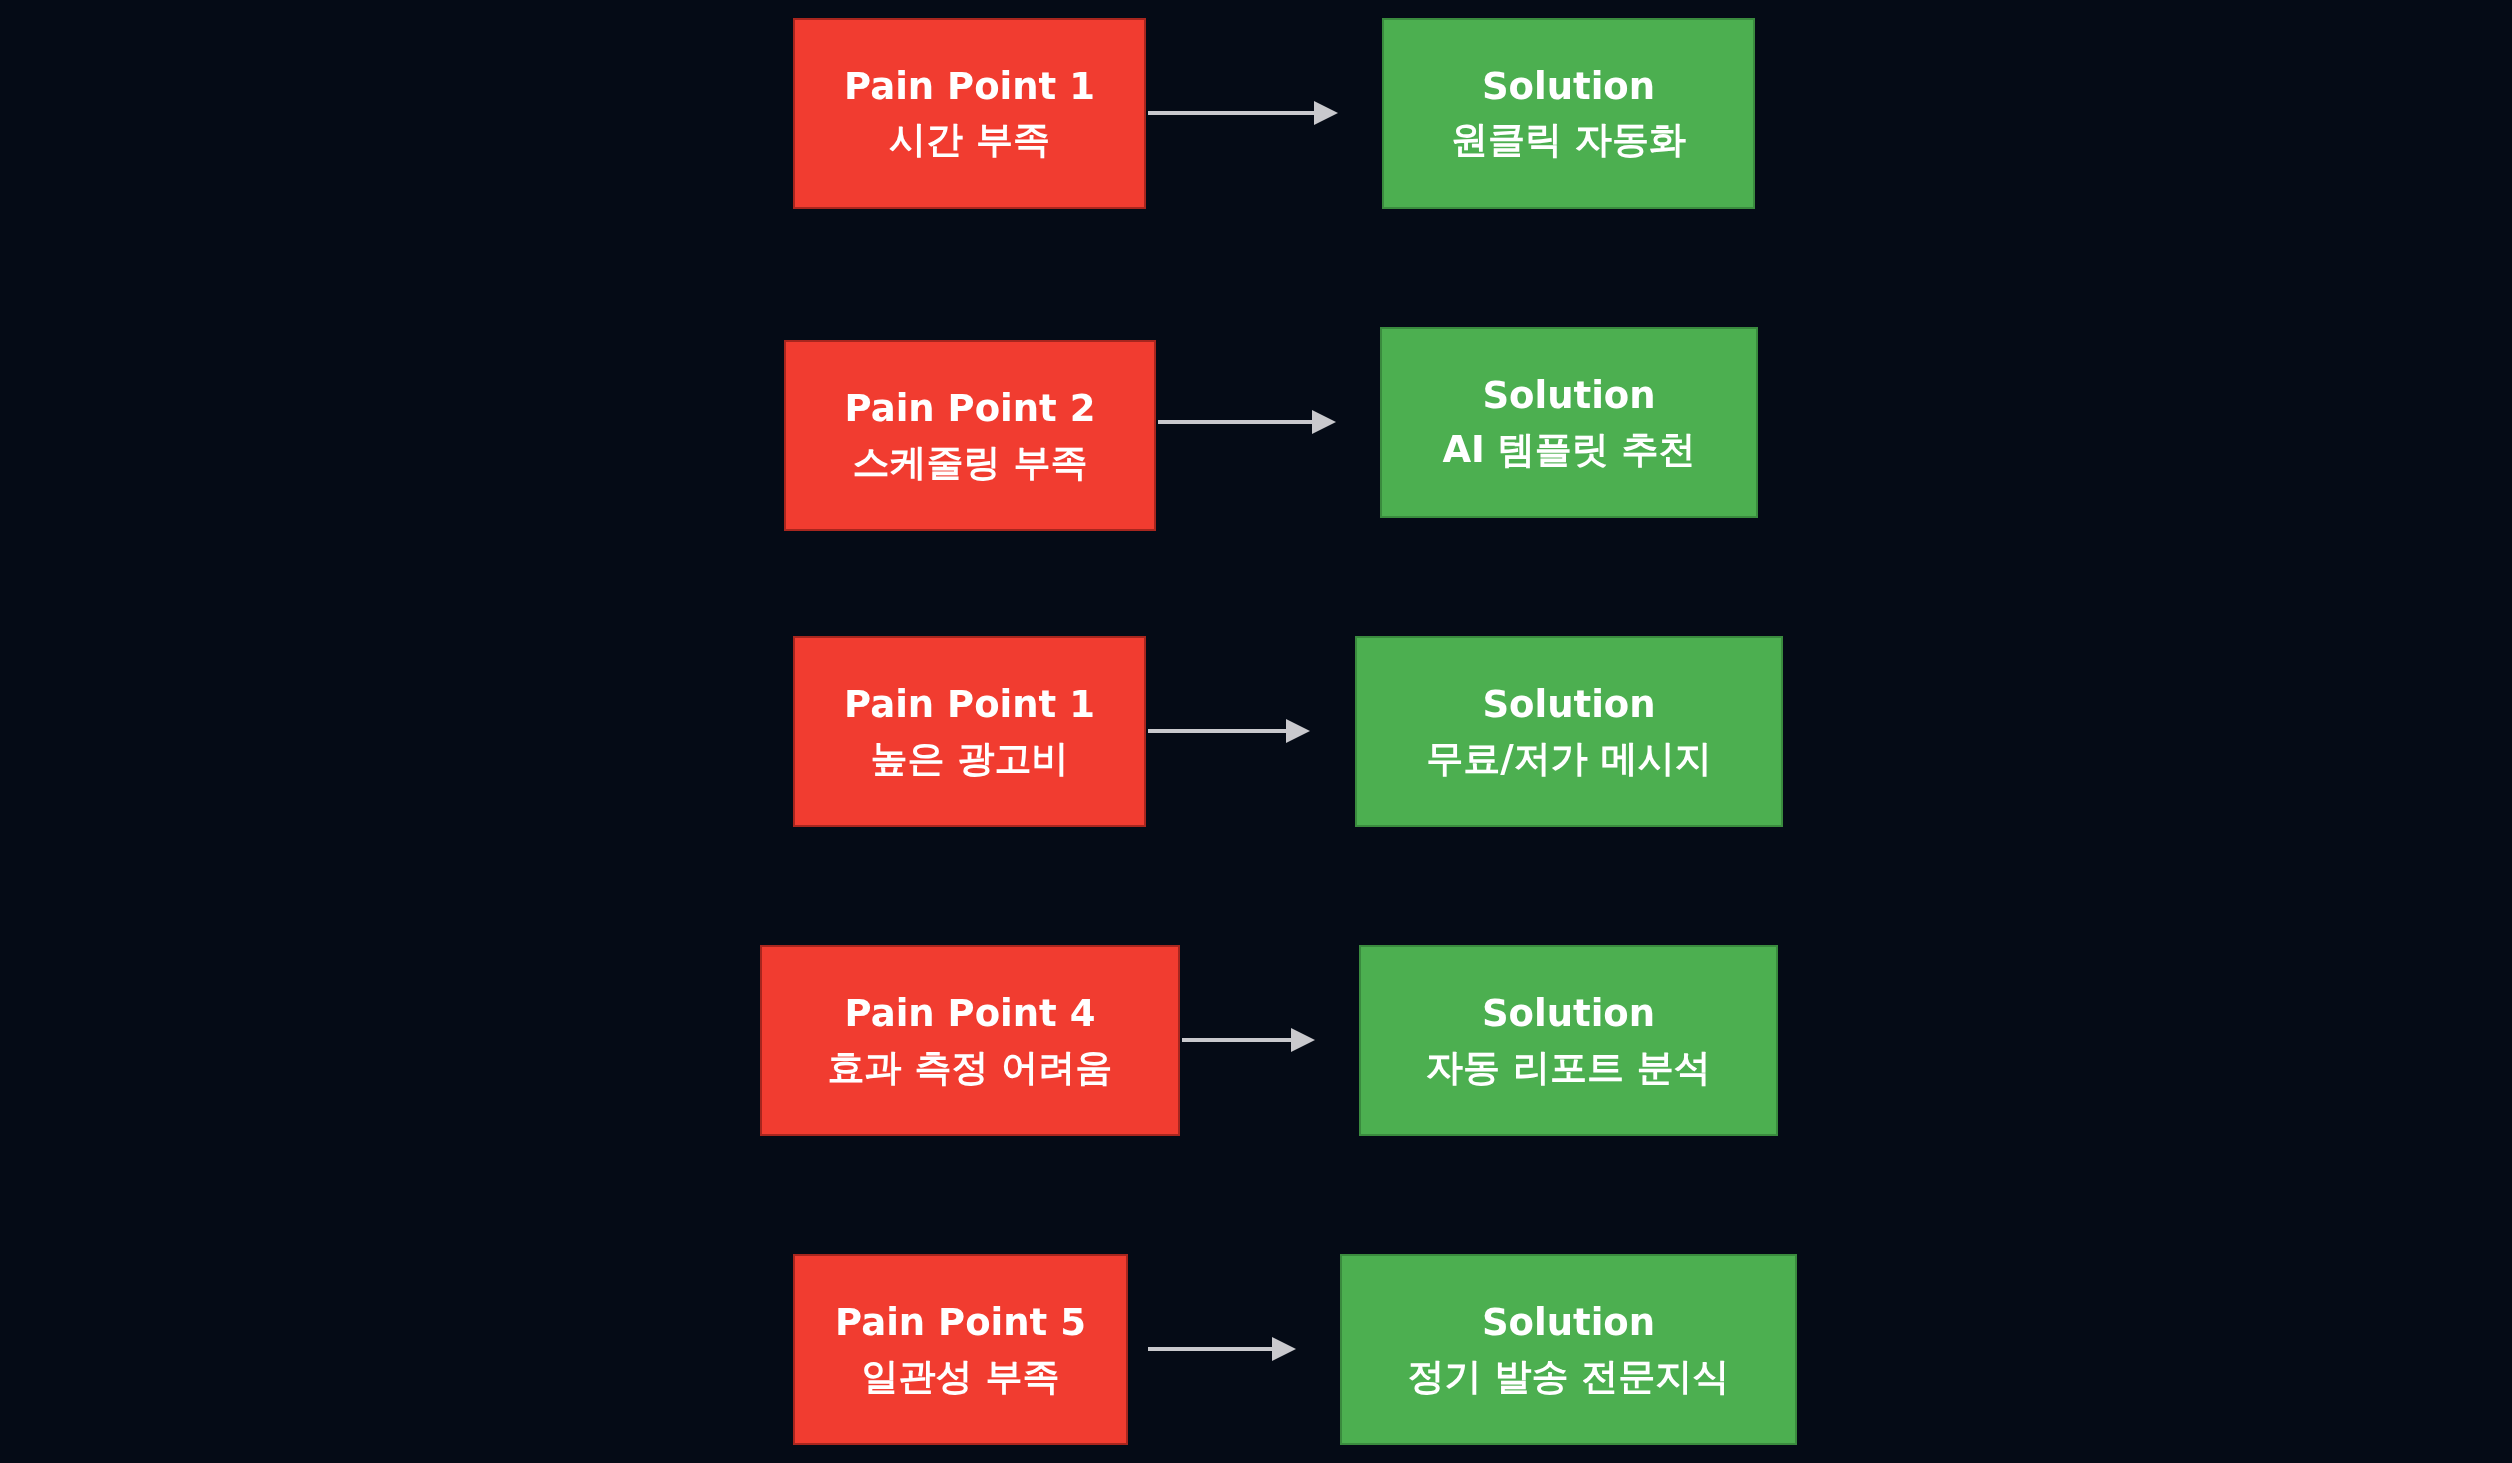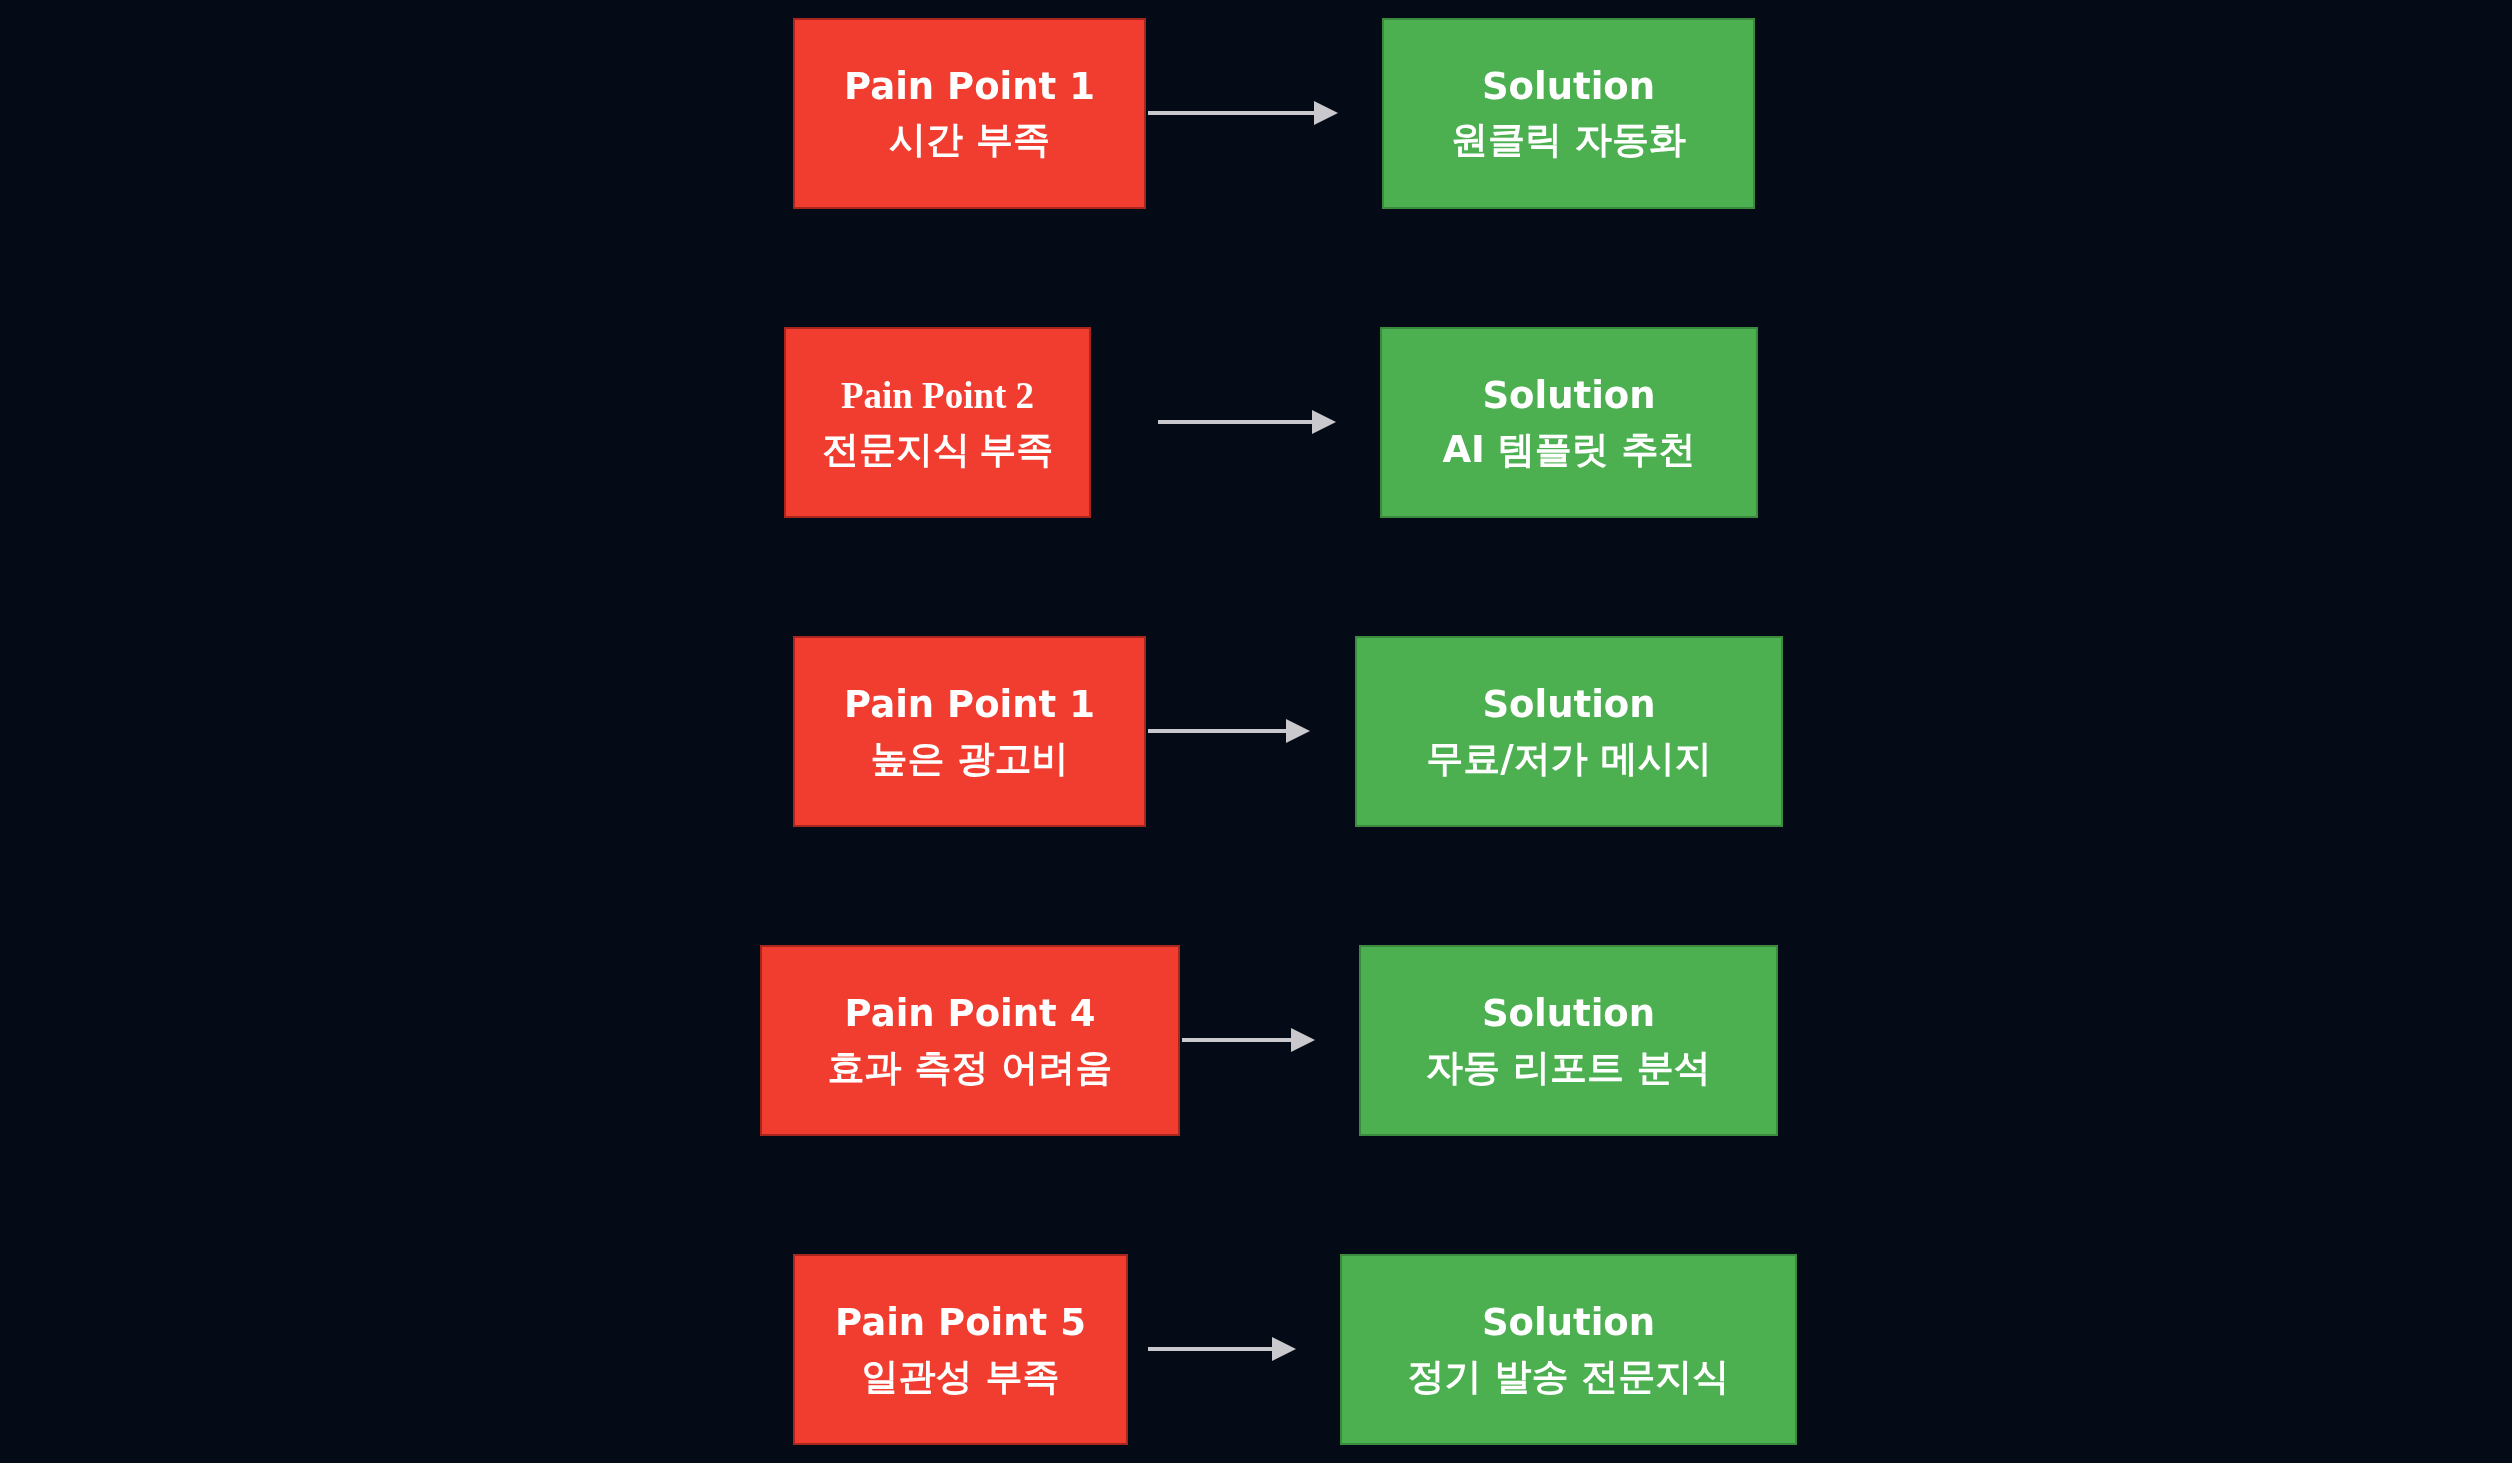--- a/index.html
+++ b/index.html
@@ -52,21 +52,21 @@
     width:0;height:0;
     border-left:24px solid var(--arrow);
     border-top:12px solid transparent;
     border-bottom:12px solid transparent;
   }
   
   #p1{left:793px;top:17.5px;width:353px;}
   #s1{left:1338px;top:17.5px;width:373px;}
   #a1{left:1148px;top:111px;width:166px;}
   
-  #p2{left:784px;top:327px;width:307px;font-family:Liberation Serif, serif;}
+  #p2{left:784px;top:340px;width:372px;}
   #s2{left:1336px;top:327px;width:378px;}
   #a2{left:1158px;top:420px;width:154px;}
   
   #p3{left:793px;top:636px;width:353px;}
   #s3{left:1311px;top:636px;width:428px;}
   #a3{left:1148px;top:729px;width:138px;}
   
   #p4{left:760px;top:945px;width:420px;}
   #s4{left:1315px;top:945px;width:419px;}
   #a4{left:1182px;top:1038px;width:109px;}
@@ -85,21 +85,21 @@
     <span>시간 부족</span>
   </div>
   <div class="arrow" id="a1"></div>
   <div class="box solution" id="s1">
     <span>Solution</span>
     <span>원클릭 자동화</span>
   </div>
 
   <div class="box pain" id="p2">
     <span>Pain Point 2</span>
-    <span>전문지식 부족</span>
+    <span>스케줄링 부족</span>
   </div>
   <div class="arrow" id="a2"></div>
   <div class="box solution" id="s2">
     <span>Solution</span>
     <span>AI 템플릿 추천</span>
   </div>
 
   <div class="box pain" id="p3">
     <span>Pain Point 1</span>
     <span>높은 광고비</span>

